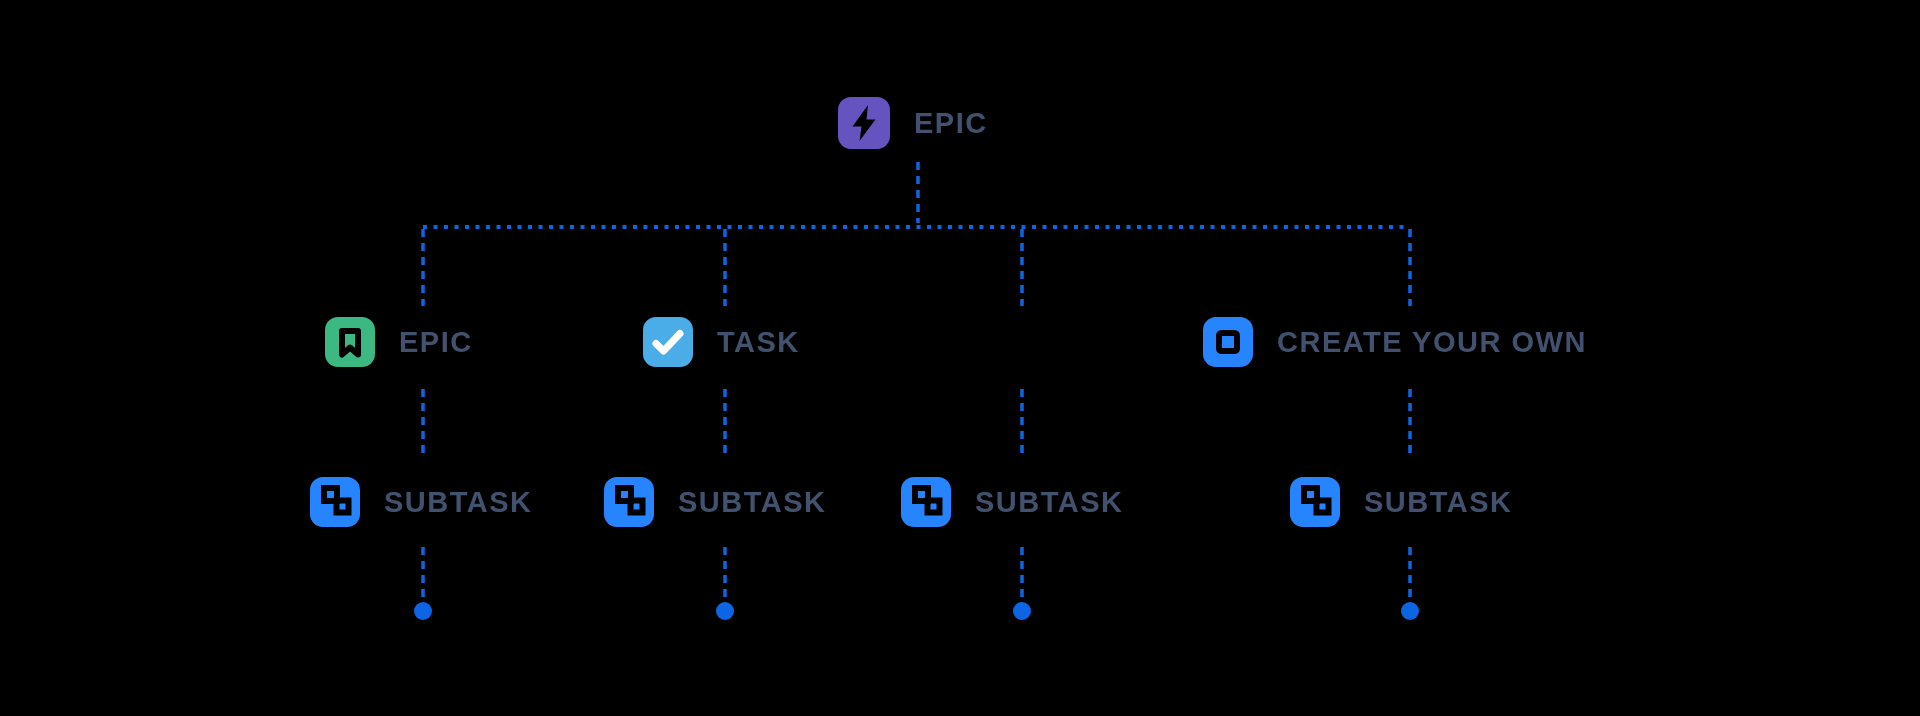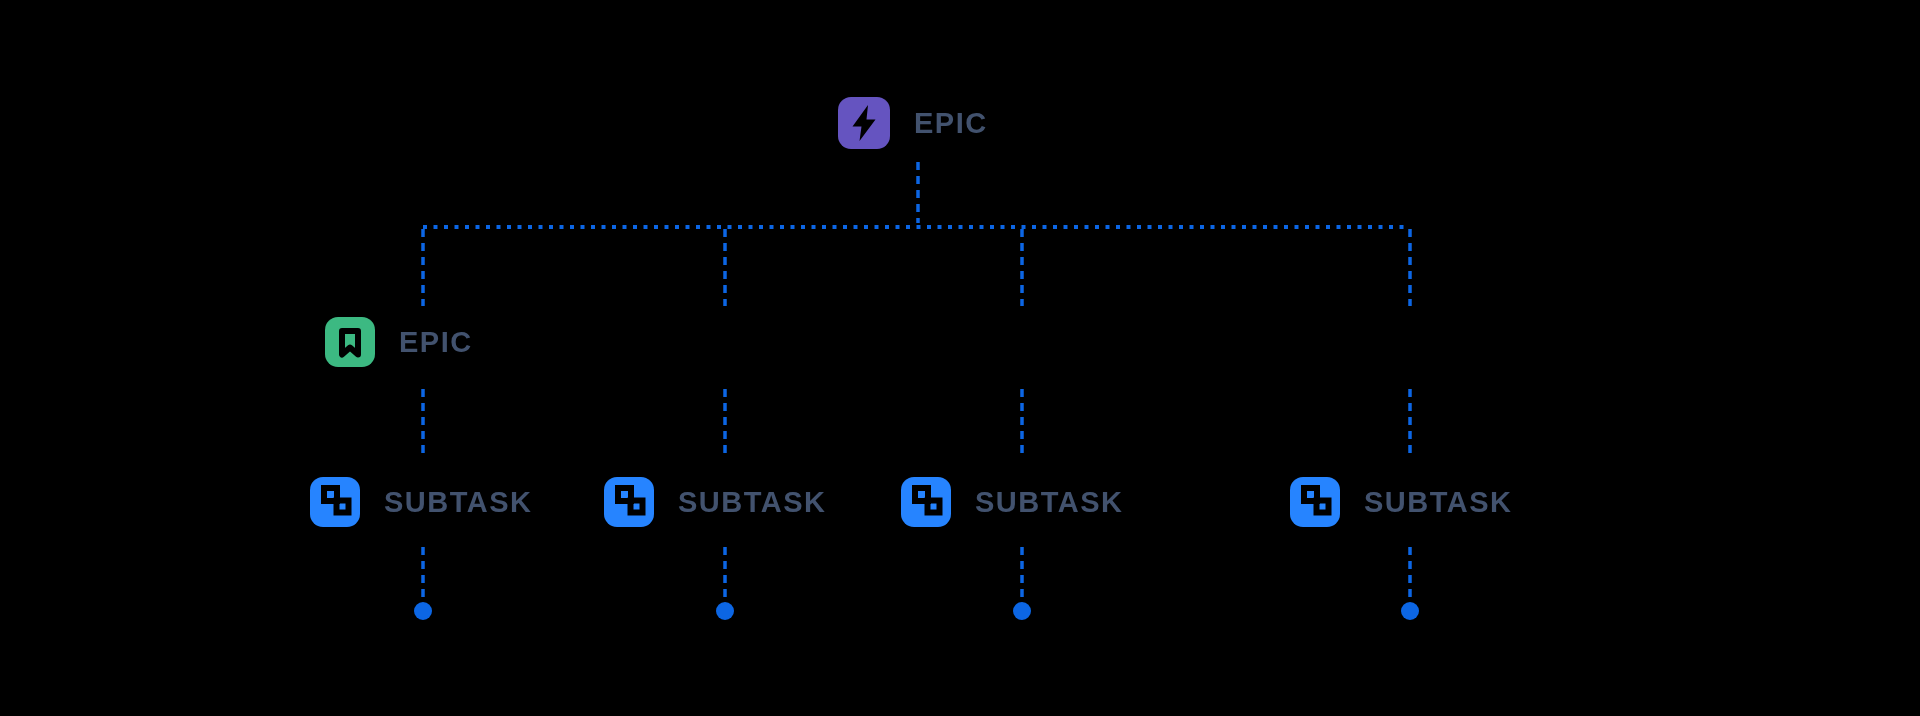--- a/index.html
+++ b/index.html
@@ -52,22 +52,38 @@
 
   <div class="node" style="left:325px;top:317px">
     <span class="icon story">
       <svg width="50" height="50" viewBox="0 0 50 50">
         <path d="M17 14 H33 V37.5 L25 30.5 L17 37.5 Z" fill="none" stroke="#000" stroke-width="6" stroke-linejoin="round"></path>
       </svg>
     </span>
     <span class="label">EPIC</span>
   </div>
 
+  <div class="node" style="left:643px;top:317px">
+    <span class="icon task">
+      <svg width="50" height="50" viewBox="0 0 50 50">
+        <path d="M13 26.5 L20.5 34 L37 16.5" fill="none" stroke="#FFFFFF" stroke-width="7" stroke-linecap="round" stroke-linejoin="round"></path>
+      </svg>
+    </span>
+    <span class="label">TASK</span>
+  </div>
 
 
+  <div class="node" style="left:1203px;top:317px">
+    <span class="icon blue">
+      <svg width="50" height="50" viewBox="0 0 50 50">
+        <rect x="16" y="16" width="18" height="18" rx="2.5" fill="none" stroke="#000" stroke-width="6"></rect>
+      </svg>
+    </span>
+    <span class="label">CREATE YOUR OWN</span>
+  </div>
 
   <div class="node" style="left:310px;top:477px">
     <span class="icon blue">
       <svg width="50" height="50" viewBox="0 0 50 50">
         <g fill="none" stroke="#000" stroke-width="6">
           <rect x="14" y="11" width="13" height="13"></rect>
           <rect x="26.5" y="23.5" width="12" height="12"></rect>
         </g>
       </svg>
     </span>

